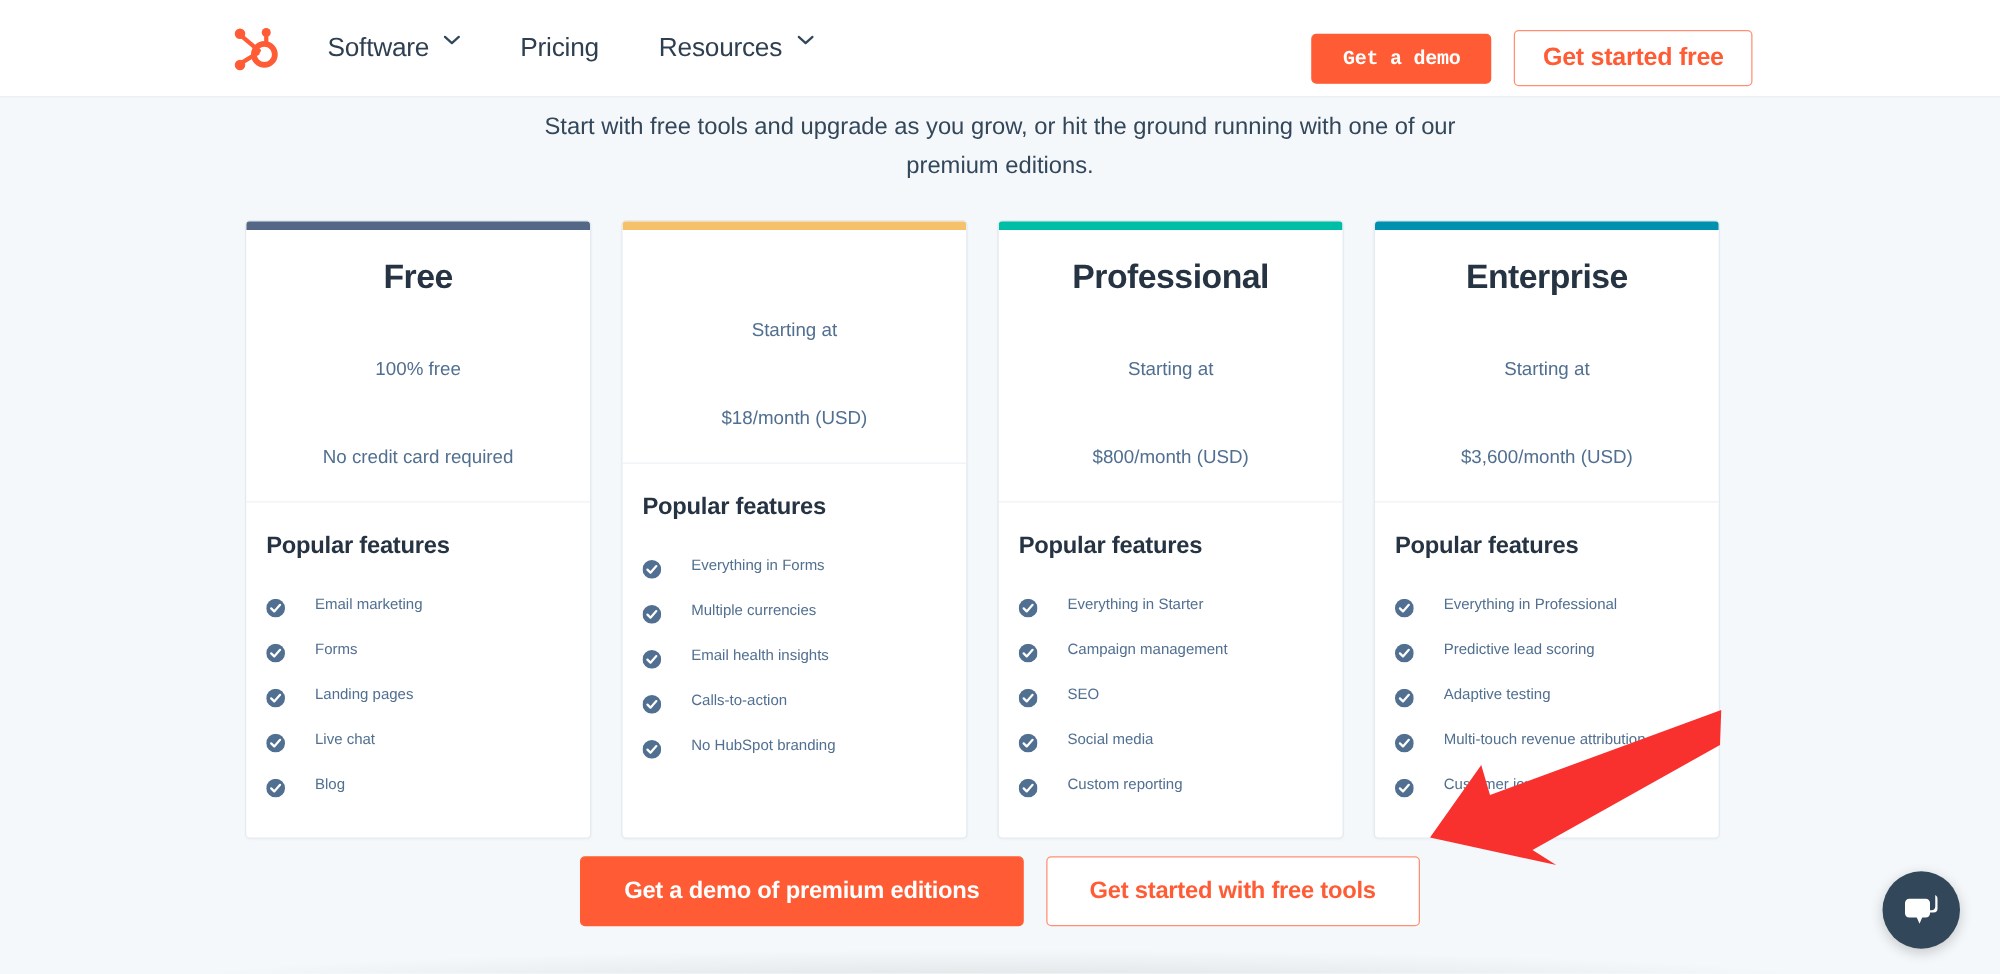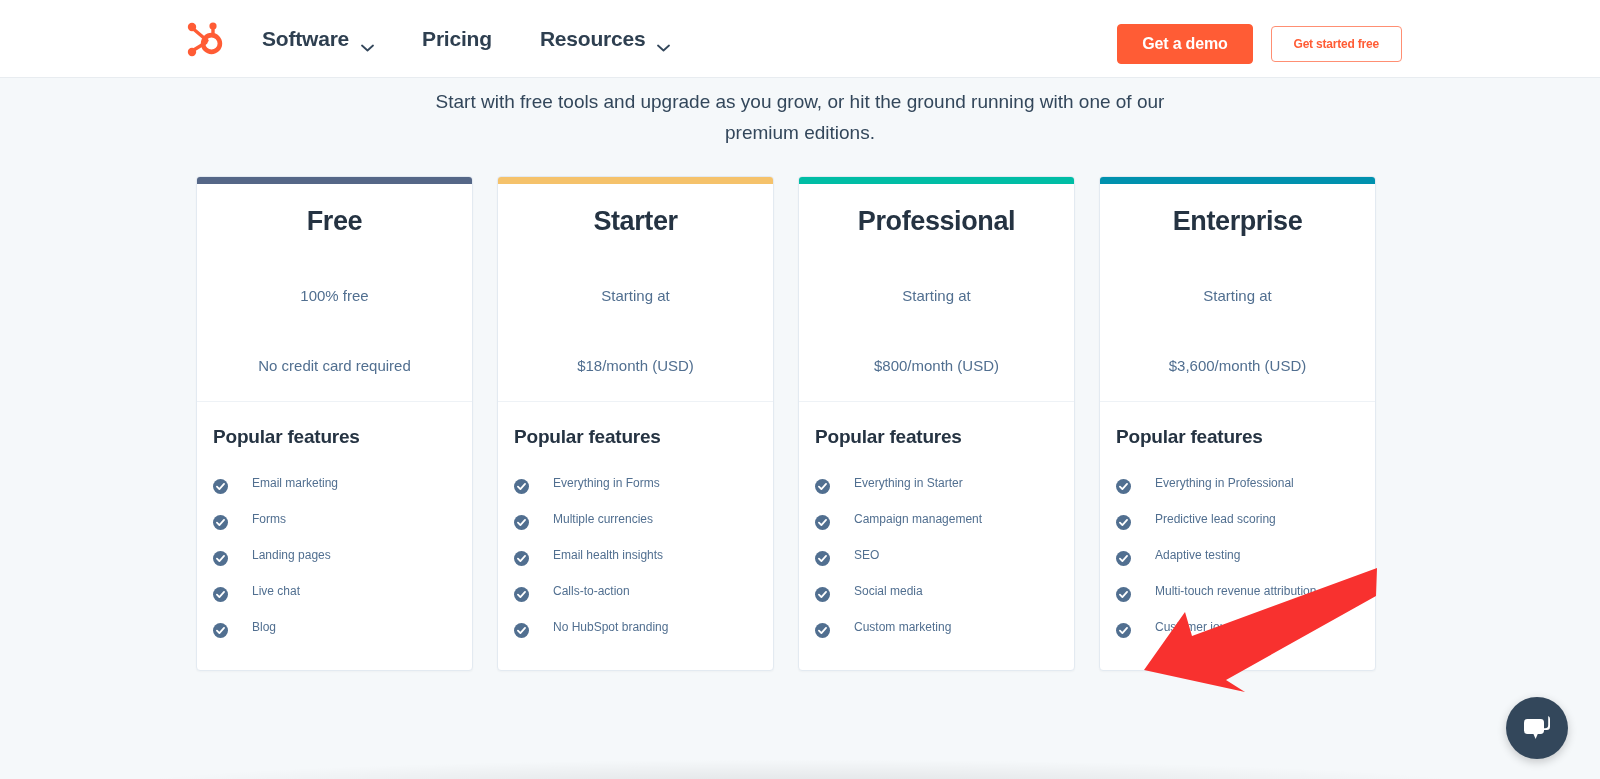--- a/index.html
+++ b/index.html
@@ -28,22 +28,22 @@
   .logo {
     position: absolute; left: 184px; top: 20px;
     width: 42px; height: 40px;
   }
   .nav {
     position: absolute; left: 262px; top: 0;
     height: 78px;
     display: flex; align-items: center; gap: 0px;
   }
   .nav-item {
-    display: flex; align-items: flex-end; gap: 12px;
-    font-size: 21px; font-weight: 700; color: #2e3f50;
+    display: flex; align-items: flex-start; gap: 12px;
+    font-size: 21px; font-weight: 400; color: #2e3f50;
     letter-spacing: -0.2px;
     cursor: pointer;
     margin-right: 48px;
     white-space: nowrap;
   }
   .chev {
     display: inline-block;
     width: 13px; height: 8px;
     position: relative; top: 1px;
   }
@@ -54,28 +54,28 @@
     display: flex; align-items: center; gap: 18px;
   }
   .btn-solid {
     background: #ff5c35; color: #ffffff;
     border: 1px solid #ff5c35;
     border-radius: 4px;
     font-size: 16px; font-weight: 700;
     padding: 10px 24px;
     cursor: pointer;
     white-space: nowrap;
-    font-family: Liberation Sans, sans-serif;
+    font-family: Liberation Mono, monospace;
     letter-spacing: -0.2px;
   }
   .btn-outline {
     background: #ffffff; color: #ff5c35;
     border: 1px solid #ff8f73;
     border-radius: 4px;
-    font-size: 12px; font-weight: 700;
+    font-size: 20px; font-weight: 700;
     padding: 10px 22px;
     cursor: pointer;
     white-space: nowrap;
     font-family: "Liberation Sans", sans-serif;
     letter-spacing: -0.2px;
   }
 
   
   .page-body {
     position: absolute; top: 78px; left: 0;
@@ -312,21 +312,20 @@
                 </span>
               <span class="feat-text">Blog</span>
             </li>
           </ul>
         </div>
       </div>
 
       <div class="card">
         <div class="card-accent" style="background:#f5c26b"></div>
         <div class="card-head">
-          <div class="card-title">Starter</div>
           <div class="card-price-line">Starting at</div>
           <div class="card-price-line">$18/month (USD)</div>
         </div>
         <div class="card-body">
           <div class="feat-head">Popular features</div>
           <ul class="feat-list">
             <li class="feat-item">
               <span class="tick">
                   <svg width="15" height="15" viewBox="0 0 16 16">
                     <circle cx="8" cy="8" r="8" fill="#516f90"></circle>
@@ -421,21 +420,21 @@
                 </span>
               <span class="feat-text">Social media</span>
             </li>
             <li class="feat-item">
               <span class="tick">
                   <svg width="15" height="15" viewBox="0 0 16 16">
                     <circle cx="8" cy="8" r="8" fill="#516f90"></circle>
                     <path d="M4.2 8.2 L6.8 10.8 L11.8 5.2" stroke="#fff" stroke-width="1.9" fill="none" stroke-linecap="round" stroke-linejoin="round"></path>
                   </svg>
                 </span>
-              <span class="feat-text">Custom marketing</span>
+              <span class="feat-text">Custom reporting</span>
             </li>
           </ul>
         </div>
       </div>
 
       <div class="card">
         <div class="card-accent" style="background:#0091ae"></div>
         <div class="card-head">
           <div class="card-title">Enterprise</div>
           <div class="card-price-line">Starting at</div>
@@ -488,20 +487,24 @@
                   </svg>
                 </span>
               <span class="feat-text">Customer journey analytics</span>
             </li>
           </ul>
         </div>
       </div>
 
     </div>
 
+    <div class="cta-row">
+      <button class="cta-solid">Get a demo of premium editions</button>
+      <button class="cta-outline">Get started with free tools</button>
+    </div>
 
     <div class="bottom-shadow"></div>
   </div>
 
   <div class="arrow">
     <svg width="250" height="145" viewBox="0 0 250 145">
       <path d="M247 16 L246 44 L96 128 L115 140 L14 118 L55 60 L62 84 Z" fill="#f8312f"></path>
     </svg>
   </div>
 

